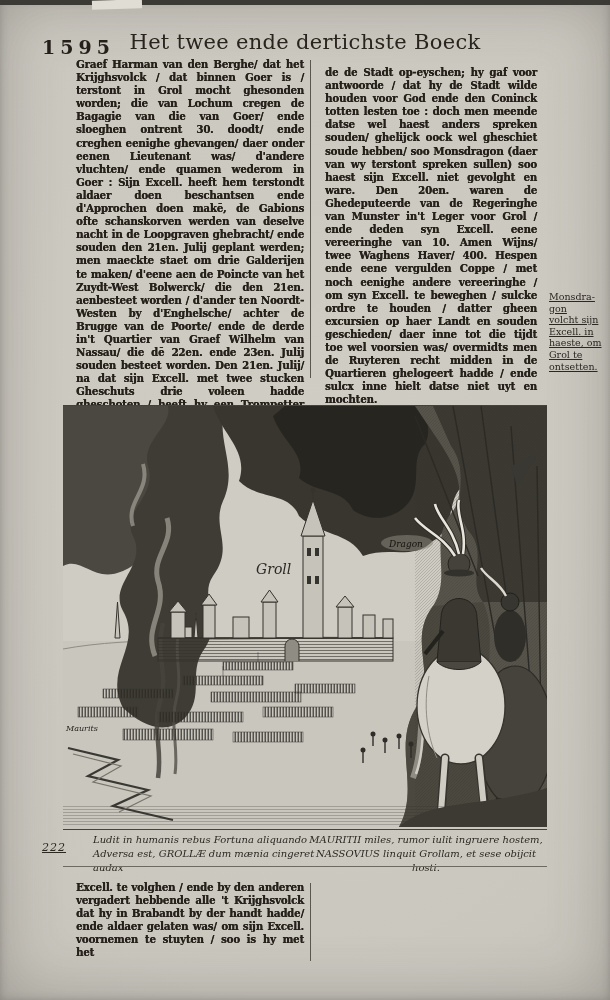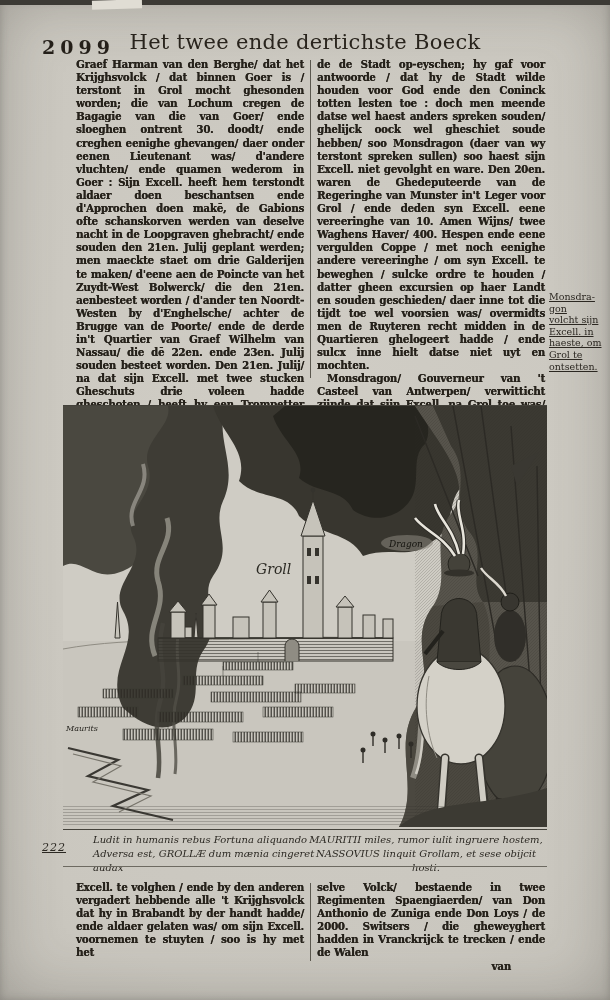--- a/index.html
+++ b/index.html
@@ -24,21 +24,21 @@
     position:absolute;display:flex;align-items:flex-start;
     color:#26221b;
   }
   .textblock.top{top:58px;left:76px;width:470px;}
   .textblock.bottom{top:881px;left:76px;width:470px;}
   .col{
     width:228px;font-size:10.2px;line-height:13.1px;text-align:justify;
     font-weight:bold;letter-spacing:-.15px;word-spacing:.4px;
     text-shadow:.25px 0 0 currentColor;
   }
-  .col p{margin:0;}
+  .col p{margin:8px;}
   .col p.indent{text-indent:10px;}
   .vrule{width:1px;background:#5a574e;margin:2px 6px 0 6px;}
   .vrule.tall{height:318px;}
   .vrule.short{height:78px;}
   .margin-note{
     position:absolute;top:291px;left:549px;width:58px;
     font-size:9.5px;line-height:11.6px;color:#2b2721;white-space:pre-line;
     font-weight:normal;letter-spacing:0;text-decoration:underline;
   }
   .plate-top-rule{position:absolute;top:405px;left:63px;width:484px;height:1px;background:#44423b;}
@@ -57,21 +57,21 @@
   .caption.right{left:308px;width:236px;text-align:center;}
   .catchword{text-align:right;padding-right:34px;font-weight:bold;}
 </style>
 </head>
 <body>
 
 <div class="scan">
   <div class="top-edge"></div>
   <div class="top-tab"></div>
 
-  <div class="year">2099</div>
+  <div class="year">1595</div>
   <div class="header-title">Het twee ende dertichste Boeck</div>
 
   <div class="textblock top">
     <div class="col">Graef Harman van den Berghe/ dat het Krijghsvolck / dat binnen Goer is / terstont in Grol mocht ghesonden worden; die van Lochum cregen de Bagagie van die van Goer/ ende sloeghen ontrent 30. doodt/ ende creghen eenighe ghevangen/ daer onder eenen Lieutenant was/ d'andere vluchten/ ende quamen wederom in Goer : Sijn Excell. heeft hem terstondt aldaer doen beschantsen ende d'Approchen doen makē, de Gabions ofte schanskorven werden van deselve nacht in de Loopgraven ghebracht/ ende souden den 21en. Julij geplant werden; men maeckte staet om drie Galderijen te maken/ d'eene aen de Poincte van het Zuydt-West Bolwerck/ die den 21en. aenbesteet worden / d'ander ten Noordt-Westen by d'Enghelsche/ achter de Brugge van de Poorte/ ende de derde in't Quartier van Graef Wilhelm van Nassau/ die dē 22en. ende 23en. Julij souden besteet worden. Den 21en. Julij/ na dat sijn Excell. met twee stucken Gheschuts drie voleen hadde gheschoten / heeft hy een Trompetter aen den Gouverneur ghesonden/ ende de-</div>
     <div class="vrule tall"></div>
     <div class="col">
       <p>de de Stadt op-eyschen; hy gaf voor antwoorde / dat hy de Stadt wilde houden voor God ende den Coninck totten lesten toe : doch men meende datse wel haest anders spreken souden/ ghelijck oock wel gheschiet soude hebben/ soo Monsdragon (daer van wy terstont spreken sullen) soo haest sijn Excell. niet gevolght en ware. Den 20en. waren de Ghedeputeerde van de Regeringhe van Munster in't Leger voor Grol / ende deden syn Excell. eene vereeringhe van 10. Amen Wijns/ twee Waghens Haver/ 400. Hespen ende eene vergulden Coppe / met noch eenighe andere vereeringhe / om syn Excell. te beweghen / sulcke ordre te houden / datter gheen excursien op haer Landt en souden geschieden/ daer inne tot die tijdt toe wel voorsien was/ overmidts men de Ruyteren recht midden in de Quartieren ghelogeert hadde / ende sulcx inne hielt datse niet uyt en mochten.</p>
       <p class="indent">Monsdragon/ Gouverneur van 't Casteel van Antwerpen/ verwitticht zijnde dat sijn Excell. na Grol toe was/ heeft sich terstont ghereedt ghemaeckt om sijn</p>
     </div>
   </div>
@@ -242,18 +242,14 @@
   <div class="caption left">Ludit in humanis rebus Fortuna aliquando
 Adversa est, GROLLÆ dum mænia cingeret audax</div>
   <div class="caption right">MAURITII miles, rumor iulit ingruere hostem,
 NASSOVIUS linquit Grollam, et sese obijcit hosti.</div>
 
   <div class="caption-bottom-rule"></div>
 
   <div class="textblock bottom">
     <div class="col">Excell. te volghen / ende by den anderen vergadert hebbende alle 't Krijghsvolck dat hy in Brabandt by der handt hadde/ ende aldaer gelaten was/ om sijn Excell. voornemen te stuyten / soo is hy met het</div>
     <div class="vrule short"></div>
-    <div class="col">
-      <p>selve Volck/ bestaende in twee Regimenten Spaengiaerden/ van Don Anthonio de Zuniga ende Don Loys / de 2000. Switsers / die gheweyghert hadden in Vranckrijck te trecken / ende de Walen</p>
-      <p class="catchword">van</p>
-    </div>
   </div>
 </div>
 
 </body></html>

